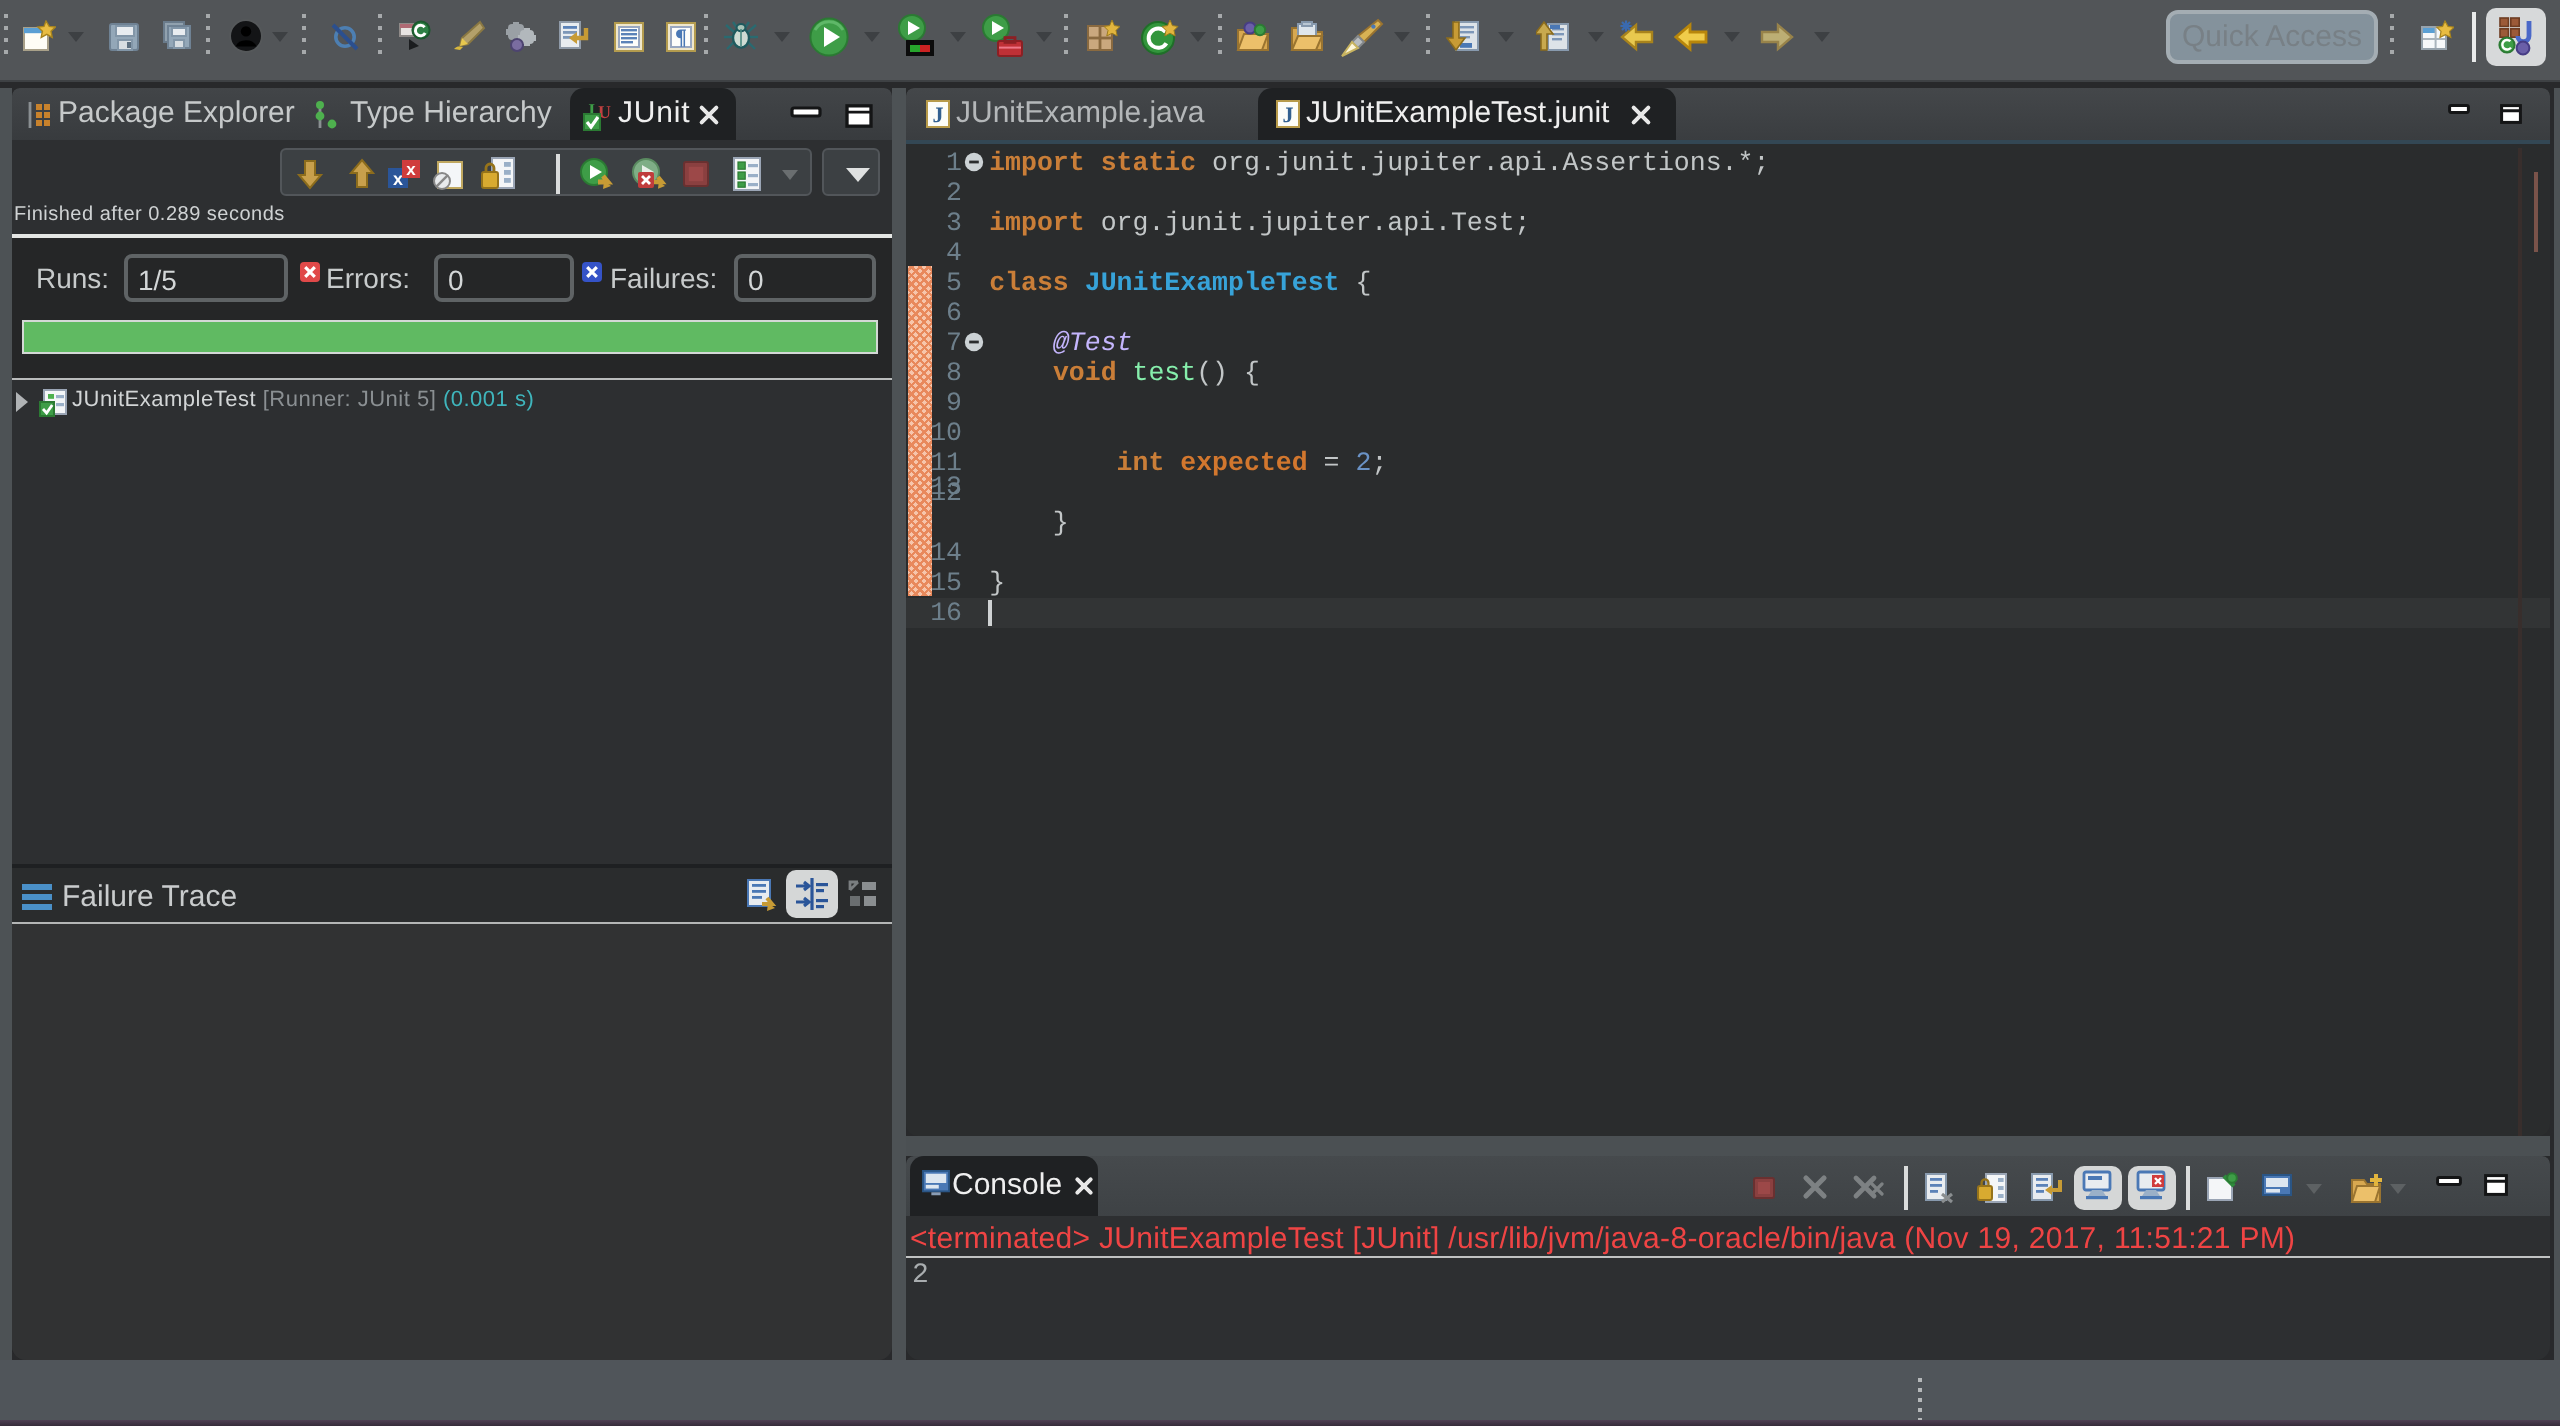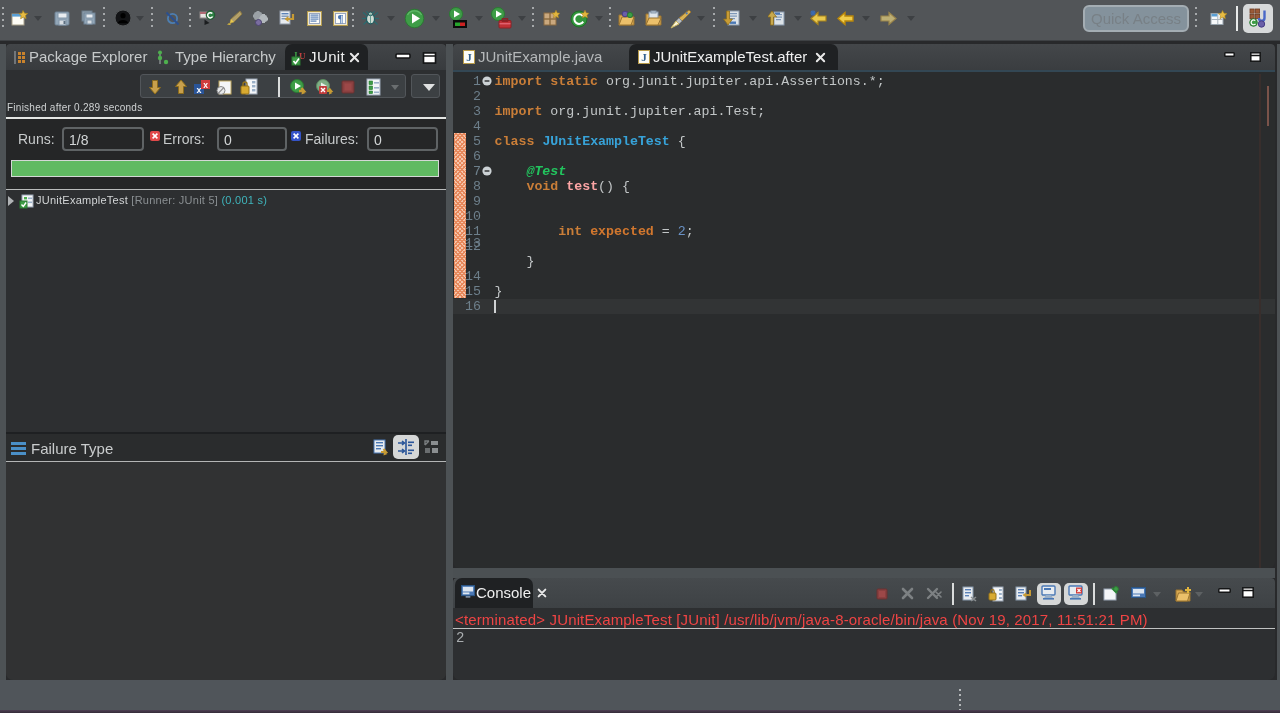--- a/index.html
+++ b/index.html
@@ -46,22 +46,22 @@
 .vtoolbox { position:absolute; background:#3c4043; border:1px solid #52565a; border-radius:3px; }
 .field { position:absolute; border:2px solid #5f6365; border-radius:4px; color:#d3d6d7; font-size:14px; }
 .label13 { position:absolute; font-size:14px; color:#c7cacb; }
 
 
 #code { position:absolute; left:0; top:28px; width:822px; bottom:0; font-family:"Liberation Mono", monospace; font-size:13.27px; line-height:15px; }
 .ln { position:absolute; width:28px; text-align:right; color:#6d7f8b; }
 .cl { position:absolute; left:41.6px; white-space:pre; color:#c2c6c7; }
 .kw { color:#ca7e38; font-weight:bold; }
 .typ { color:#37a3d9; font-weight:bold; }
-.ann { color:#22c55e; font-weight:bold; font-style:italic; }
-.mth { color:#fca5a5; font-weight:bold; }
+.ann { color:#c4b5fd; font-weight:normal; font-style:italic; }
+.mth { color:#86efac; font-weight:normal; }
 .mth2 { color:#3f9f63; font-weight:bold; }
 .grn { color:#9dc438; }
 .grni { color:#9dc438; font-style:italic; }
 .dcl { color:#d2772e; font-weight:bold; }
 .use { color:#c69a3a; }
 .num { color:#6a92c5; }
 </style>
 </head>
 <body>
 <div id="toolbar" class="abs">
@@ -420,21 +420,21 @@
     <div class="darr" style="left:250px; top:10px; border-top-color:#6a6e70"></div>
   </div>
   <div class="vtoolbox" style="left:405px; top:30px; width:29px; height:24px">
     <div style="position:absolute; left:11px; top:9px; width:0; height:0; border-left:6px solid transparent; border-right:6px solid transparent; border-top:7px solid #dfe1e1"></div>
   </div>
   <div class="label13" style="left:1px; top:58px; color:#cfd2d3; font-size:10px; letter-spacing:0.25px">Finished after 0.289 seconds</div>
   <div style="position:absolute; left:0; top:73px; width:440px; height:2px; background:#e4e6e4"></div>
   <div style="position:absolute; left:0; top:75px; width:440px; height:70px; background:#252627"></div>
 
   <div class="label13" style="left:12px; top:87px">Runs:</div>
-  <div class="field" style="left:56px; top:83px; width:82px; height:24px; padding:3px 0 0 5px">1/8</div>
+  <div class="field" style="left:56px; top:83px; width:82px; height:24px; padding:3px 0 0 5px">1/5</div>
   <svg style="position:absolute; left:144px; top:87px; width:10px; height:10px" viewBox="0 0 10 10">
       <rect width="10" height="10" rx="2" fill="#e04949"></rect>
       <path d="M2.6 2.6 L7.4 7.4 M7.4 2.6 L2.6 7.4" stroke="#fff" stroke-width="1.6"></path>
     </svg>
   <div class="label13" style="left:157px; top:87px">Errors:</div>
   <div class="field" style="left:211px; top:83px; width:70px; height:24px; padding:3px 0 0 5px">0</div>
   <svg style="position:absolute; left:285px; top:87px; width:10px; height:10px" viewBox="0 0 10 10">
       <rect width="10" height="10" rx="2" fill="#3553c8"></rect>
       <path d="M2.6 2.6 L7.4 7.4 M7.4 2.6 L2.6 7.4" stroke="#fff" stroke-width="1.6"></path>
     </svg>
@@ -463,21 +463,21 @@
   <div style="position:absolute; left:0; top:388px; width:440px; height:2px; background:#1e2022"></div>
   <div style="position:absolute; left:0; top:390px; width:440px; height:28px; background:#2a2c2d"></div>
   <div style="position:absolute; left:0; top:418px; width:440px; height:218px; background:#313233"></div>
   <svg style="position:absolute; left:5px; top:398px; width:15px; height:13px" viewBox="0 0 15 13">
       <g fill="#4a90c8">
         <rect x="0" y="0" width="15" height="3"></rect>
         <rect x="0" y="5" width="15" height="3"></rect>
         <rect x="0" y="10" width="15" height="3"></rect>
       </g>
     </svg>
-  <div class="label13" style="left:25px; top:396px; color:#c9cccd; font-size:15px">Failure Type</div>
+  <div class="label13" style="left:25px; top:396px; color:#c9cccd; font-size:15px">Failure Trace</div>
   <svg style="position:absolute; left:366px; top:395px; width:17px; height:17px" viewBox="0 0 17 17">
       <rect x="2" y="1" width="11" height="13" fill="#e8ecf0" stroke="#4a78b5"></rect>
       <g fill="#4a78b5">
         <rect x="4" y="3" width="7" height="1.4"></rect>
         <rect x="4" y="6" width="7" height="1.4"></rect>
         <rect x="4" y="9" width="5" height="1.4"></rect>
       </g>
       <path d="M9 13 h5 l-2.5 -3" fill="none" stroke="#c79b35" stroke-width="2"></path>
       <path d="M15.5 15 l-4 1.5 l0.5 -4 z" fill="#c79b35"></path>
     </svg>
@@ -510,21 +510,21 @@
     <svg style="position:absolute; left:10px; top:6px; width:12px; height:14px" viewBox="0 0 12 14">
         <rect x="0.5" y="0.5" width="11" height="13" fill="#fdfdf8" stroke="#b89b4a"></rect>
         <text x="6" y="11" font-size="11" font-weight="bold" fill="#33608f" text-anchor="middle" font-family="Liberation Serif">J</text>
       </svg>
     <div class="tablabel" style="left:25px; top:4px; color:#b4b7b9">JUnitExample.java</div>
     <div class="tab active" style="left:176px; width:209px">
       <svg style="position:absolute; left:9px; top:6px; width:12px; height:14px" viewBox="0 0 12 14">
           <rect x="0.5" y="0.5" width="11" height="13" fill="#fdfdf8" stroke="#b89b4a"></rect>
           <text x="6" y="11" font-size="11" font-weight="bold" fill="#33608f" text-anchor="middle" font-family="Liberation Serif">J</text>
         </svg>
-      <div class="tablabel" style="left:24px; top:4px">JUnitExampleTest.after</div>
+      <div class="tablabel" style="left:24px; top:4px">JUnitExampleTest.junit</div>
       <svg style="position:absolute; left:186px; top:8px; width:11px; height:11px" viewBox="0 0 12 12">
           <path d="M2 2 L10 10 M10 2 L2 10" stroke="#e8e8e8" stroke-width="2.2" stroke-linecap="round"></path>
         </svg>
     </div>
     <svg style="position:absolute; left:771px; top:8px; width:11px; height:5px" viewBox="0 0 11 5">
         <rect x="0.8" y="0.8" width="9.4" height="3.4" rx="0.8" fill="#fff" stroke="#141516" stroke-width="1.5"></rect>
       </svg>
     <svg style="position:absolute; left:797px; top:8px; width:11px; height:10px" viewBox="0 0 11 10">
         <rect x="0.8" y="0.8" width="9.4" height="8.4" fill="#fff" stroke="#141516" stroke-width="1.5"></rect>
         <line x1="1" y1="3.4" x2="10" y2="3.4" stroke="#141516" stroke-width="1.5"></line>
@@ -571,21 +571,21 @@
     <div class="cl" style="top:212px">}</div>
 
     <div style="position:absolute; left:41px; top:228px; width:2px; height:13px; background:#cfd2d3"></div>
 
     <div style="position:absolute; left:806px; top:2px; width:2px; height:494px; background:#382e2c"></div>
     <div style="position:absolute; left:814px; top:14px; width:2px; height:40px; background:#7a534a"></div>
   </div>
 </div>
 <div id="consolepanel" class="abs">
   <div class="tabbar" style="background:linear-gradient(to bottom,#464a4d,#3e4245); height:30px; border-radius:4px 4px 0 0">
-    <div class="tab active" style="left:2px; width:78px; height:30px">
+    <div class="tab active" style="left:2px; width:94px; height:30px">
       <svg style="position:absolute; left:6px; top:7px; width:14px; height:13px" viewBox="0 0 15 14">
           <rect x="0.5" y="0.5" width="14" height="11" fill="#4a78b5" stroke="#2a5585"></rect>
           <rect x="2" y="2" width="11" height="5" fill="#dde6f0"></rect>
           <rect x="2" y="8" width="7" height="2" fill="#dde6f0"></rect>
           <rect x="5" y="12" width="5" height="1.6" fill="#8a9db5"></rect>
         </svg>
       <div class="tablabel" style="left:21px; top:6px">Console</div>
       <svg style="position:absolute; left:82px; top:10px; width:10px; height:10px" viewBox="0 0 12 12">
           <path d="M2 2 L10 10 M10 2 L2 10" stroke="#e8e8e8" stroke-width="2.4" stroke-linecap="round"></path>
         </svg>

